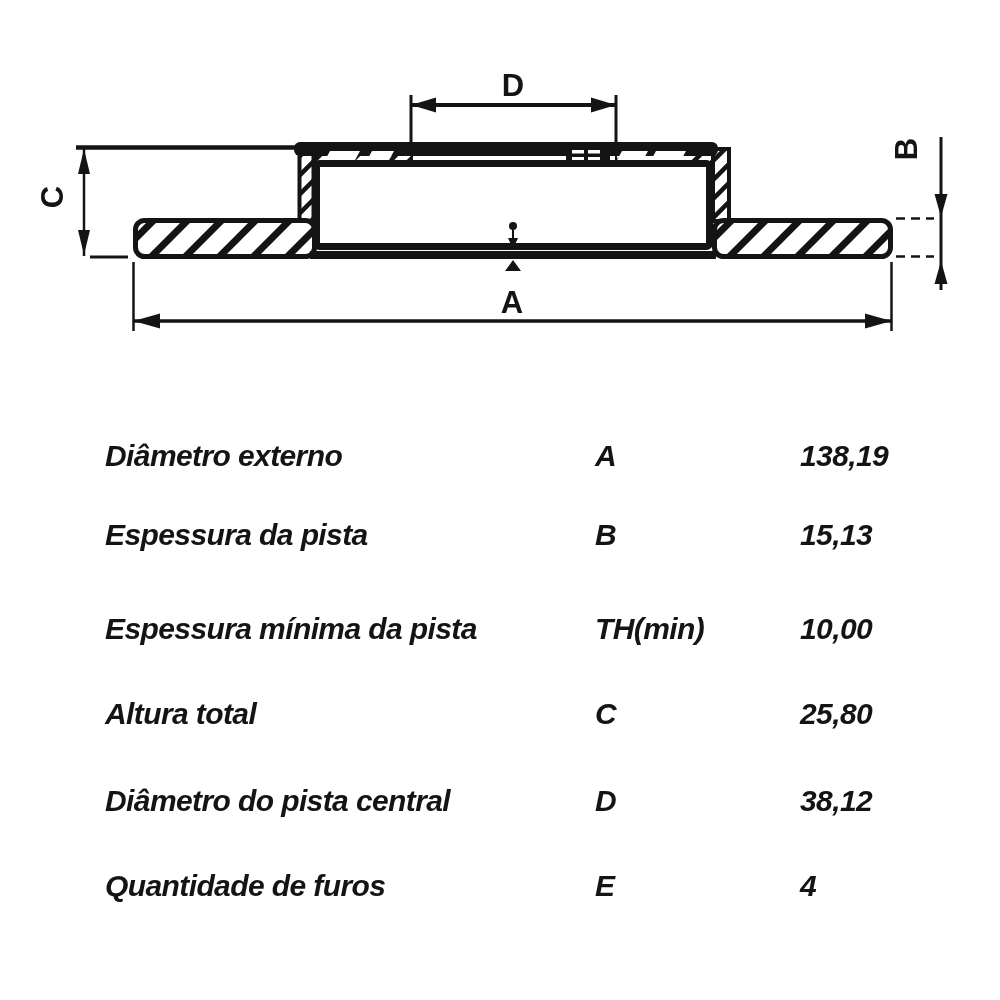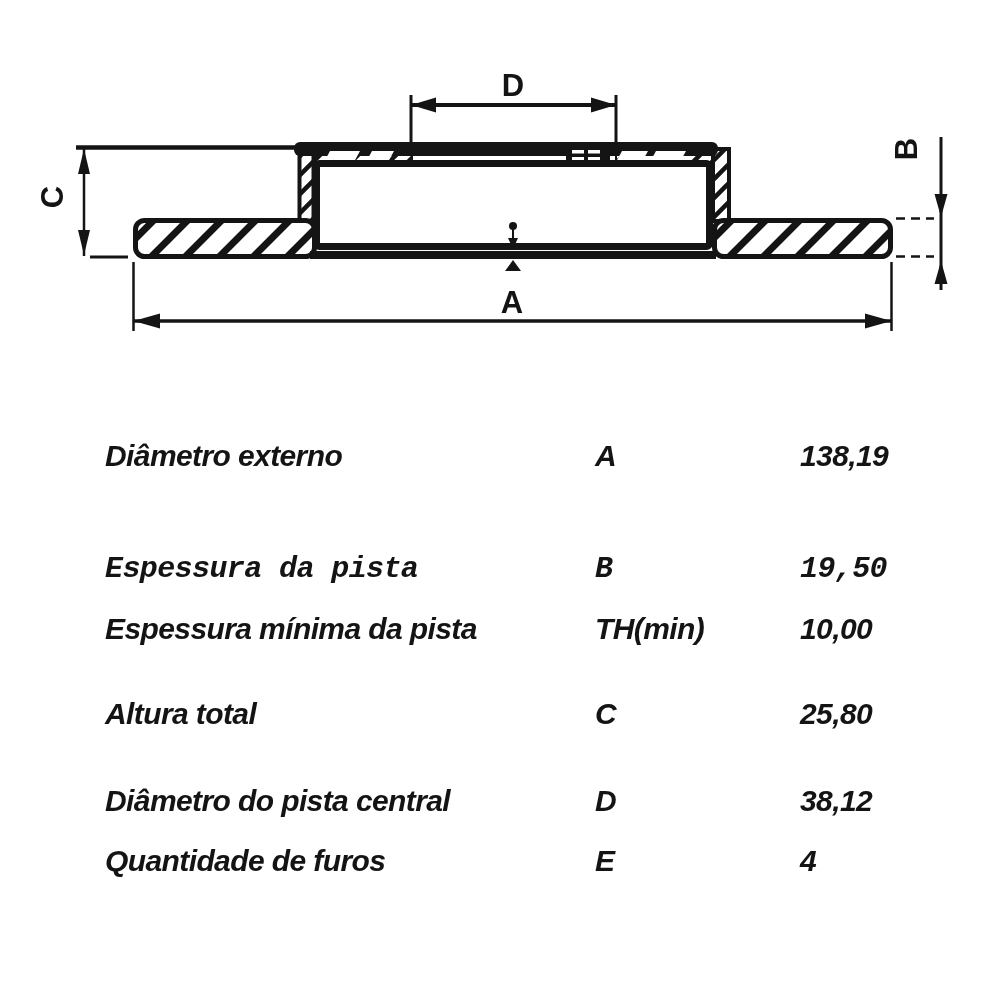--- a/index.html
+++ b/index.html
@@ -142,44 +142,44 @@
   </svg>
 
   <div class="spec-table">
 
     <div class="spec-row" style="top:437px;">
       <span class="spec-label">Diâmetro externo</span>
       <span class="spec-symbol">A</span>
       <span class="spec-value">138,19</span>
     </div>
 
-    <div class="spec-row" style="top:550px;font-family:Liberation Mono, monospace;">
+    <div class="spec-row" style="top:516px;">
       <span class="spec-label">Espessura da pista</span>
       <span class="spec-symbol">B</span>
-      <span class="spec-value">19,50</span>
+      <span class="spec-value">15,13</span>
     </div>
 
     <div class="spec-row" style="top:610px;padding-left:11px;">
       <span class="spec-label">Espessura mínima da pista</span>
       <span class="spec-symbol">TH(min)</span>
       <span class="spec-value">10,00</span>
     </div>
 
     <div class="spec-row" style="top:695px;">
       <span class="spec-label">Altura total</span>
       <span class="spec-symbol">C</span>
       <span class="spec-value">25,80</span>
     </div>
 
     <div class="spec-row" style="top:782px;">
       <span class="spec-label">Diâmetro do pista central</span>
       <span class="spec-symbol">D</span>
       <span class="spec-value">38,12</span>
     </div>
 
-    <div class="spec-row" style="top:842px;">
+    <div class="spec-row" style="top:867px;">
       <span class="spec-label">Quantidade de furos</span>
       <span class="spec-symbol">E</span>
       <span class="spec-value">4</span>
     </div>
 
   </div>
 </div>
 
 </body></html>

